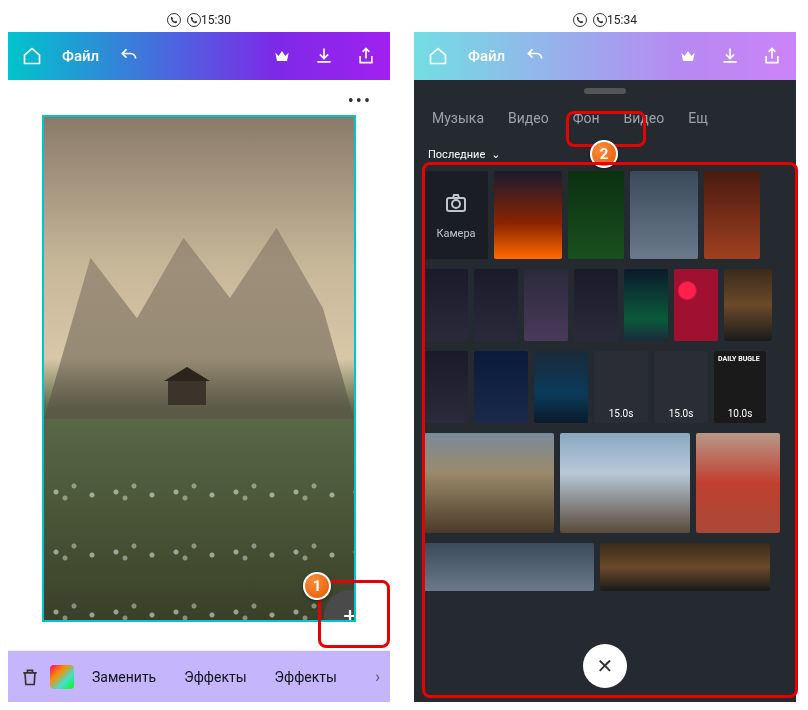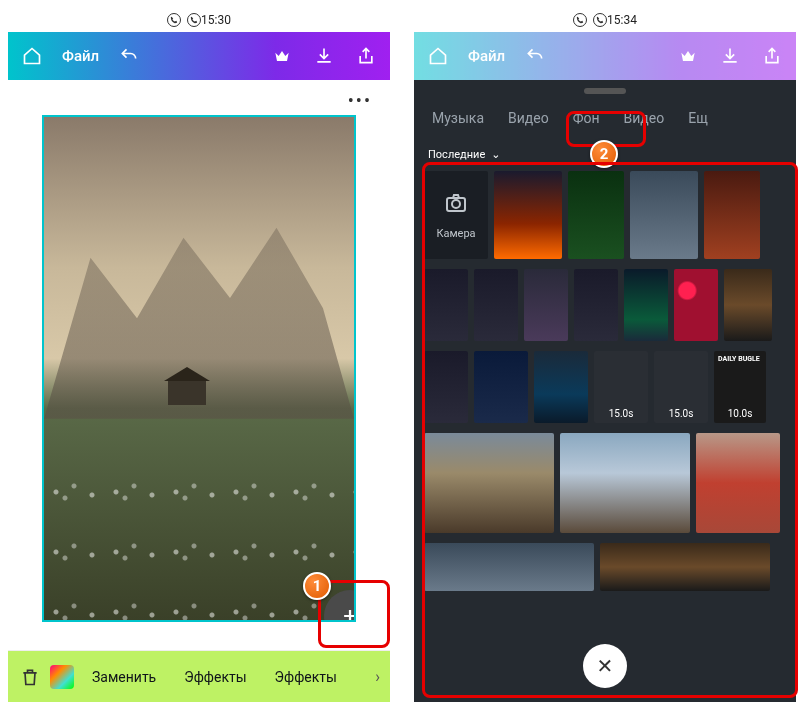--- a/index.html
+++ b/index.html
@@ -17,21 +17,21 @@
 
   
   .canvas-area { flex: 1; background: #fff; position: relative; display: flex; flex-direction: column; }
   .more-dots { text-align: right; padding: 10px 18px 4px; color: #333; font-size: 18px; letter-spacing: 2px; }
   .canvas { margin: 0 34px; flex: 1; border: 2px solid #00c4cc; background: linear-gradient(180deg, #8a7a6a 0%, #c8b89a 30%, #d8c8a8 48%, #5a6a48 58%, #3a4028 100%); position: relative; overflow: hidden; }
   .mountain { position: absolute; top: 20%; left: 0; right: 0; height: 40%; background: linear-gradient(180deg, rgba(80,70,60,0.3), rgba(90,80,70,0.6)); clip-path: polygon(0 100%, 15% 20%, 30% 50%, 45% 10%, 60% 40%, 75% 5%, 90% 45%, 100% 100%); }
   .house { position: absolute; top: 52%; left: 40%; width: 38px; height: 26px; background: #3a342a; }
   .house::before { content: ""; position: absolute; top: -12px; left: -4px; width: 0; height: 0; border-left: 23px solid transparent; border-right: 23px solid transparent; border-bottom: 14px solid #2a241a; }
   .flowers { position: absolute; bottom: 0; left: 0; right: 0; height: 35%; background: radial-gradient(circle at 20% 80%, rgba(255,255,255,0.5) 2px, transparent 3px), radial-gradient(circle at 50% 70%, rgba(255,255,255,0.4) 2px, transparent 3px), radial-gradient(circle at 80% 85%, rgba(255,255,255,0.5) 2px, transparent 3px), radial-gradient(circle at 35% 90%, rgba(255,255,255,0.4) 2px, transparent 3px); background-size: 60px 60px; }
   .fab { position: absolute; bottom: -22px; right: -22px; width: 52px; height: 52px; border-radius: 50%; background: #4a4a4a; color: #fff; display: flex; align-items: center; justify-content: center; font-size: 24px; }
-  .bottom-bar { height: 52px; background: #bef264; display: flex; align-items: center; padding: 0 10px; gap: 8px; border-top: 1px solid #eee; }
+  .bottom-bar { height: 52px; background: #c4b5fd; display: flex; align-items: center; padding: 0 10px; gap: 8px; border-top: 1px solid #eee; }
   .bottom-bar .color-square { width: 24px; height: 24px; border-radius: 4px; background: linear-gradient(135deg, #ff0080, #ff8c00, #40e0d0, #00ff00); }
   .bottom-bar .action { font-size: 14px; color: #0f1419; padding: 0 10px; }
   .bottom-bar .chev { margin-left: auto; color: #555; }
 
   
   .overlay-area { flex: 1; background: #252a30; display: flex; flex-direction: column; position: relative; }
   .handle { width: 42px; height: 6px; background: #555; border-radius: 3px; margin: 8px auto 6px; }
   .tabs { display: flex; padding: 0 6px; gap: 0; color: #9aa3ac; font-size: 14px; }
   .tab { padding: 10px 12px; white-space: nowrap; }
   .tab.active { color: #fff; border-bottom: 2px solid #fff; }

